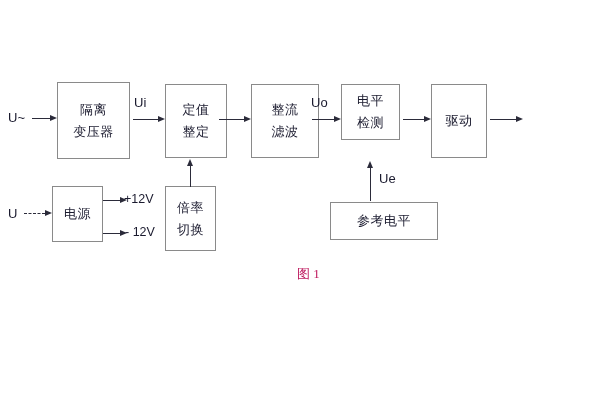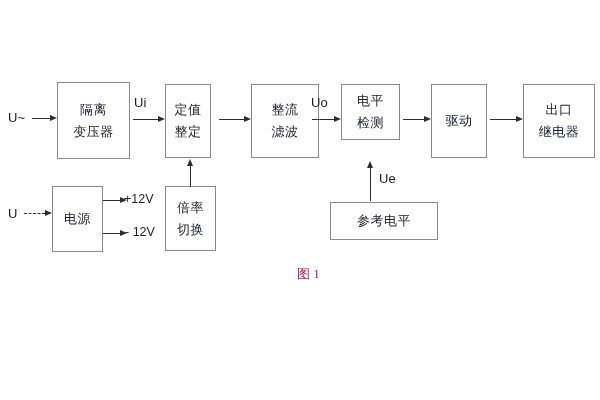--- a/index.html
+++ b/index.html
@@ -122,21 +122,21 @@
     <span class="line">变压器</span>
   </div>
 
   <div class="lbl" style="left:134px; top:96px;">Ui</div>
 
   <div class="harrow" style="left:133px; top:116px; width:32px;">
     <div class="shaft" style="width:25px;"></div>
     <div class="head" style="left:25px;"></div>
   </div>
 
-  <div class="box" style="left:165px; top:84px; width:46px; height:74px;">
+  <div class="box" style="left:165px; top:84px; width:62px; height:74px;">
     <span class="line">定值</span>
     <span class="line">整定</span>
   </div>
 
   <div class="harrow" style="left:219px; top:116px; width:32px;">
     <div class="shaft" style="width:25px;"></div>
     <div class="head" style="left:25px;"></div>
   </div>
 
   <div class="box" style="left:251px; top:84px; width:68px; height:74px;">
@@ -163,33 +163,29 @@
 
   <div class="box one-line" style="left:431px; top:84px; width:56px; height:74px;">
     <span class="line">驱动</span>
   </div>
 
   <div class="harrow" style="left:490px; top:116px; width:33px;">
     <div class="shaft" style="width:26px;"></div>
     <div class="head" style="left:26px;"></div>
   </div>
 
-  <div class="box" style="left:523px; top:84px; width:72px; height:74px;">
-    <span class="line">出口</span>
-    <span class="line">继电器</span>
-  </div>
 
   <div class="lbl" style="left:8px; top:207px;">U</div>
 
   <div class="harrow dashed" style="left:24px; top:210px; width:28px;">
     <div class="shaft" style="width:21px;"></div>
     <div class="head" style="left:21px;"></div>
   </div>
 
-  <div class="box one-line" style="left:52px; top:186px; width:51px; height:66px;">
+  <div class="box one-line" style="left:52px; top:186px; width:51px; height:56px;">
     <span class="line">电源</span>
   </div>
 
   <div class="harrow" style="left:103px; top:197px; width:24px;">
     <div class="shaft" style="width:17px;"></div>
     <div class="head" style="left:17px;"></div>
   </div>
   <div class="lbl small" style="left:124px; top:193px;">+12V</div>
 
   <div class="harrow" style="left:103px; top:230px; width:24px;">

